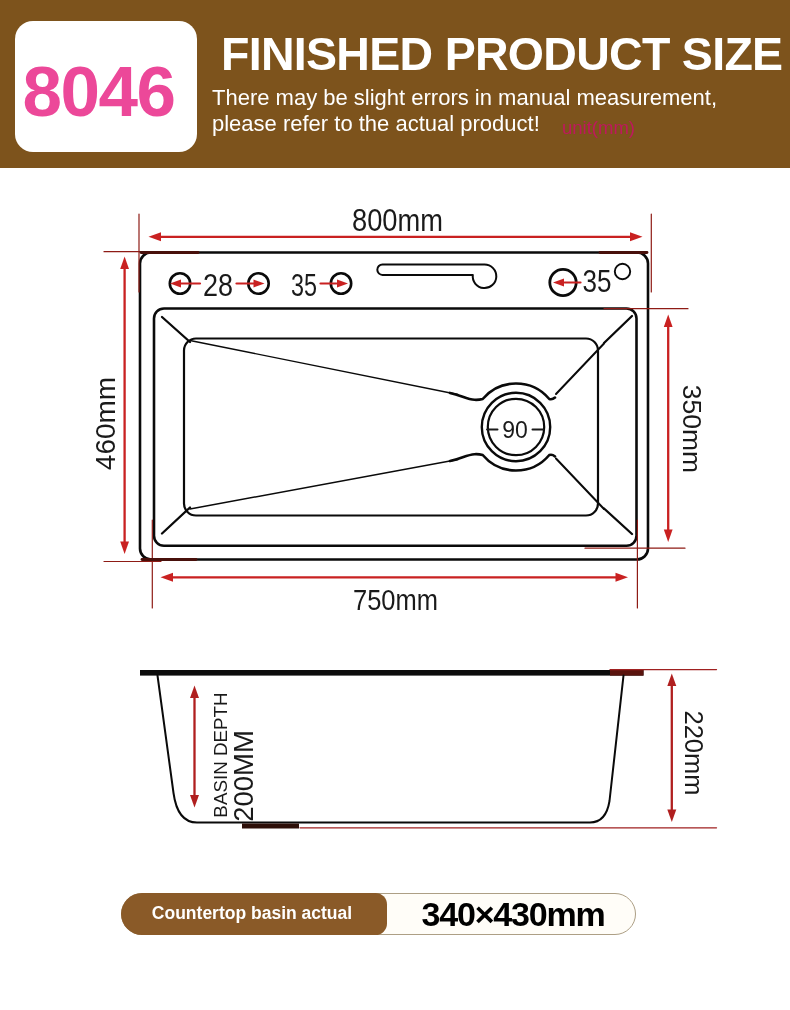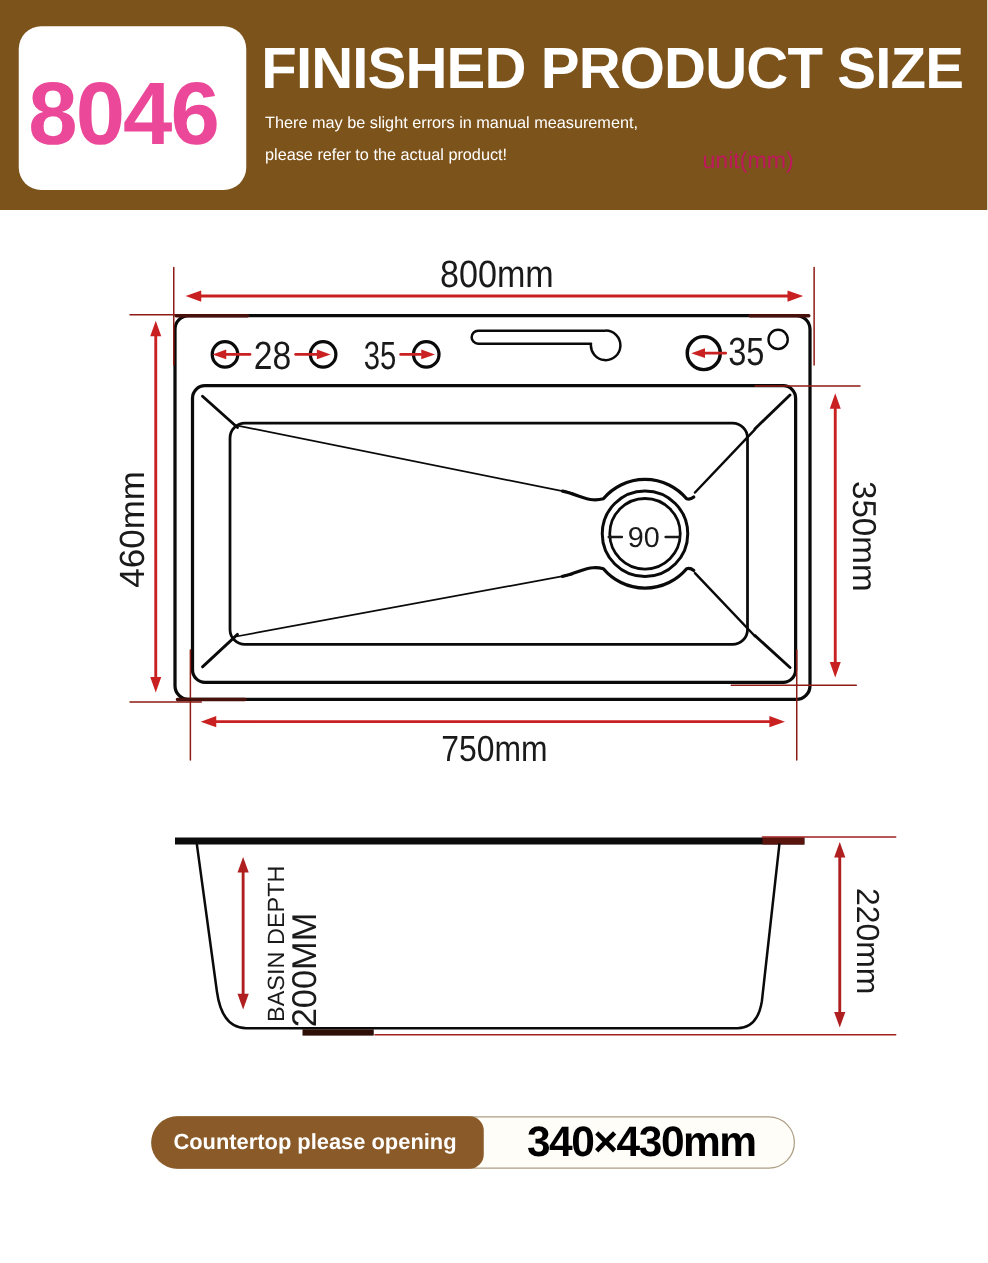--- a/index.html
+++ b/index.html
@@ -6,23 +6,23 @@
 .abs{position:absolute;}
 </style></head>
 <body>
 
 <div class="abs" style="left:0;top:0;width:790px;height:168px;background:#7d531c;"></div>
 
 <div class="abs" style="left:15px;top:20.5px;width:182px;height:131px;background:#fff;border-radius:18px;"></div>
 
 <div class="abs" style="left:15px;top:25px;width:167px;height:133px;display:flex;align-items:center;justify-content:center;font-weight:bold;font-size:71px;letter-spacing:-1.5px;color:#ec4899;text-align:right;">8046</div>
 
-<div class="abs" style="left:209px;top:27px;font-weight:bold;font-size:46.5px;letter-spacing:-0.7px;color:#fff;white-space:nowrap;text-align:right;">FINISHED PRODUCT SIZE</div>
+<div class="abs" style="left:221px;top:27px;font-weight:bold;font-size:46.5px;letter-spacing:-0.7px;color:#fff;white-space:nowrap;text-align:right;">FINISHED PRODUCT SIZE</div>
 
-<div class="abs" style="left:212px;top:85px;font-size:13px;color:#fff;line-height:26.3px;">There may be slight errors in manual measurement,<br>please refer to the actual product!</div>
+<div class="abs" style="left:212px;top:85px;font-size:22px;color:#fff;line-height:26.3px;">There may be slight errors in manual measurement,<br>please refer to the actual product!</div>
 
 <div class="abs" style="left:562px;top:117px;font-size:18.5px;color:#be185d;">unit(mm)</div>
 
 <svg class="abs" style="left:0;top:0;" width="790" height="1010" viewBox="0 0 790 1010">
   <g fill="none" stroke-linecap="round" stroke-linejoin="round">
 
     <rect x="140" y="252.5" width="508" height="307" rx="11" stroke="#0a0a0a" stroke-width="2.6"></rect>
 
     <rect x="154" y="308.5" width="482.5" height="237.3" rx="10" stroke="#0a0a0a" stroke-width="2.6"></rect>
 
@@ -176,15 +176,15 @@
       </g>
 
     <text x="694" y="753.5" fill="#1a1a1a" stroke="none" font-size="25.5" text-anchor="middle" dominant-baseline="central" transform="rotate(90 694 753)">220mm</text>
   </g>
 </svg>
 
 <div class="abs" style="left:121px;top:892.5px;width:514.5px;height:42.5px;background:#fffdf8;border:1.5px solid #ad9f85;border-radius:22px;box-sizing:border-box;"></div>
 
 <div class="abs" style="left:121px;top:892.5px;width:266px;height:42.5px;background:#8a5a28;border-radius:22px 12px 12px 22px;"></div>
 
-<div class="abs" style="left:119px;top:892.5px;width:266px;height:42.5px;display:flex;align-items:center;justify-content:center;color:#fff;font-weight:bold;font-size:17.5px;">Countertop please opening</div>
+<div class="abs" style="left:119px;top:892.5px;width:266px;height:42.5px;display:flex;align-items:center;justify-content:center;color:#fff;font-weight:bold;font-size:17.5px;">Countertop basin actual</div>
 
 <div class="abs" style="left:390px;top:893.5px;width:246px;height:42.5px;display:flex;align-items:center;justify-content:center;color:#000;font-weight:bold;font-size:34px;letter-spacing:-1.2px;">340×430mm</div>
 
 </body></html>

